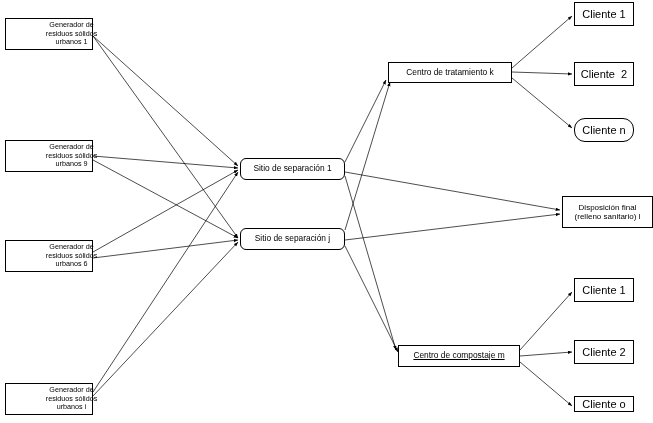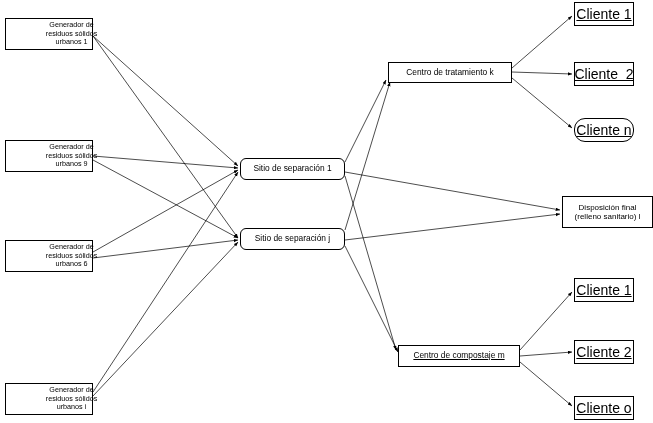--- a/index.html
+++ b/index.html
@@ -38,21 +38,21 @@
   }
   .node .line {
     display: block;
     white-space: pre;
     line-height: 1.18;
   }
   .gen       { font-size: 7.2px; padding-left: 45px; }
   .sep       { font-size: 8.4px; border-radius: 6px; }
   .facility  { font-size: 8.4px; }
   .disposal  { font-size: 8.0px; line-height: 1.3; }
-  .client    { font-size: 14px; text-decoration: underline; }
+  .client    { font-size: 11px; }
 </style>
 </head>
 <body>
 
 <div id="canvas">
 
   <svg id="edges" viewBox="0 0 653 423" width="653" height="423" xmlns="http://www.w3.org/2000/svg">
     <defs>
       <marker id="arrow" markerWidth="7" markerHeight="7" refX="6.2" refY="2.4" orient="auto" markerUnits="strokeWidth">
         <path d="M0,0 L6.4,2.4 L0,4.8 z" fill="#000000"></path>
@@ -131,17 +131,17 @@
   <div class="node client" style="left: 574px; top: 118px; width: 60px; height: 24px; border-radius: 11px;">
     <span class="line">Cliente n</span>
   </div>
 
   <div class="node client" style="left: 574px; top: 278px; width: 60px; height: 24px;">
     <span class="line">Cliente 1</span>
   </div>
   <div class="node client" style="left: 574px; top: 340px; width: 60px; height: 24px;">
     <span class="line">Cliente 2</span>
   </div>
-  <div class="node client" style="left: 574px; top: 396px; width: 60px; height: 24px;">
+  <div class="node client" style="left: 574px; top: 396px; width: 60px; height: 16px;">
     <span class="line">Cliente o</span>
   </div>
 
 </div>
 
 </body></html>

